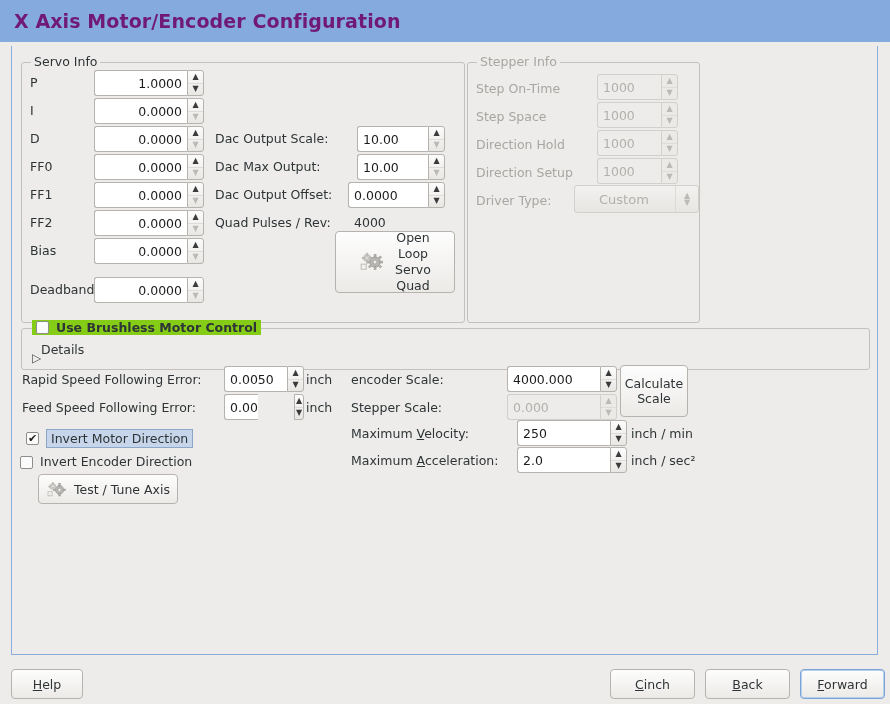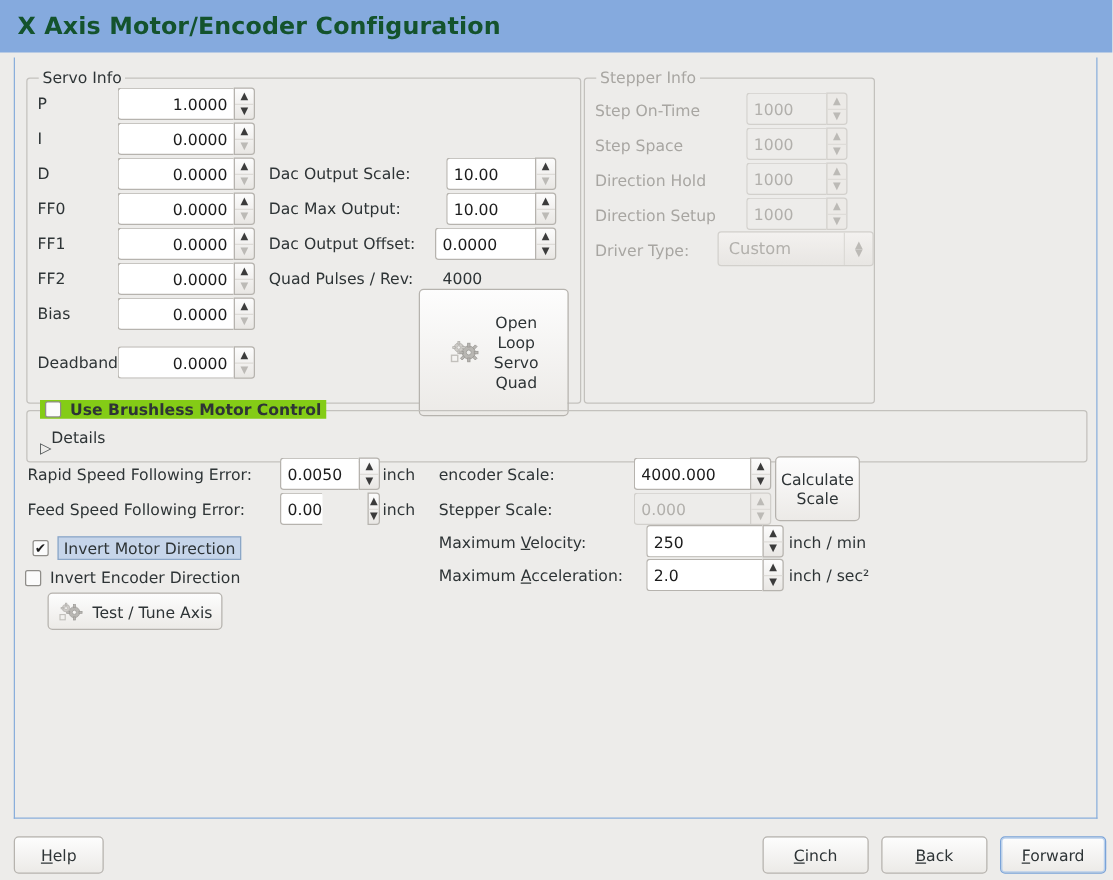--- a/index.html
+++ b/index.html
@@ -13,21 +13,21 @@
   }
   #root { position: relative; width: 890px; height: 704px; }
 
   
   .titlebar {
     position: absolute; left: 0; top: 0; width: 890px; height: 42px;
     background: #85aade;
     display: flex; align-items: center;
   }
   .titlebar .ttl {
-    color: #14532d; font-size: 19px; font-weight: bold;
+    color: #701a75; font-size: 19px; font-weight: bold;
     padding-left: 14px; letter-spacing: .1px;
   }
 
   
   .page {
     position: absolute; left: 11px; top: 46px;
     width: 867px; height: 609px;
     border: 1px solid #8aaedb; border-top: none;
     background: #edecea;
     box-sizing: border-box;
@@ -92,21 +92,21 @@
   .spin.dim .btns { border-color: #d2d0cc; background: #eceae7; }
   .spin.dim .btns span { color: #bcbab6; }
   .spin.half .btns span.dn { color: #bcbab6; }
 
   
   .combo {
     position: absolute; height: 28px; box-sizing: border-box;
     display: flex; align-items: center;
     border: 1px solid #d2d0cc; border-radius: 3px;
     background: linear-gradient(#f3f1ef, #e8e6e3);
-    color: #b2b0ac; font-size: 13px;
+    color: #b2b0ac; font-size: 13px; padding-left: 16px;
   }
   .combo .txt { padding-left: 8px; flex: 1 1 auto; }
   .combo .arw {
     width: 22px; height: 100%;
     border-left: 1px solid #dcdad6;
     display: flex; flex-direction: column; align-items: center; justify-content: center;
     font-size: 8px; line-height: 7px; color: #bcbab6;
   }
 
   
@@ -265,21 +265,21 @@
       <div class="entry">0.0000</div>
       <div class="btns">
           <span class="up">▲</span>
           <span class="dn">▼</span>
         </div>
     </div>
 
     <div class="lbl" style="left:203px; top:169px;">Quad Pulses / Rev:</div>
     <div class="lbl" style="left:342px; top:169px;">4000</div>
 
-    <div class="btn" style="left:323px; top:185px; width:120px; height:102px;">
+    <div class="btn" style="left:323px; top:185px; width:120px; height:62px;">
       <span class="gear" style="margin-right:10px;">
         <svg width="26" height="24" viewBox="0 0 26 24" aria-hidden="true">
           <g fill="#b9b7b3" stroke="#9d9b97" stroke-width="0.7">
             <circle cx="16" cy="13" r="5.2"></circle>
             <rect x="15.1" y="5.6" width="1.9" height="3"></rect>
             <rect x="15.1" y="17.4" width="1.9" height="3"></rect>
             <rect x="8.6" y="12.1" width="3" height="1.9"></rect>
             <rect x="20.4" y="12.1" width="3" height="1.9"></rect>
             <rect x="10.2" y="7.2" width="1.9" height="3" transform="rotate(-45 11.1 8.7)"></rect>
             <rect x="19.9" y="15.7" width="1.9" height="3" transform="rotate(-45 20.9 17.2)"></rect>

